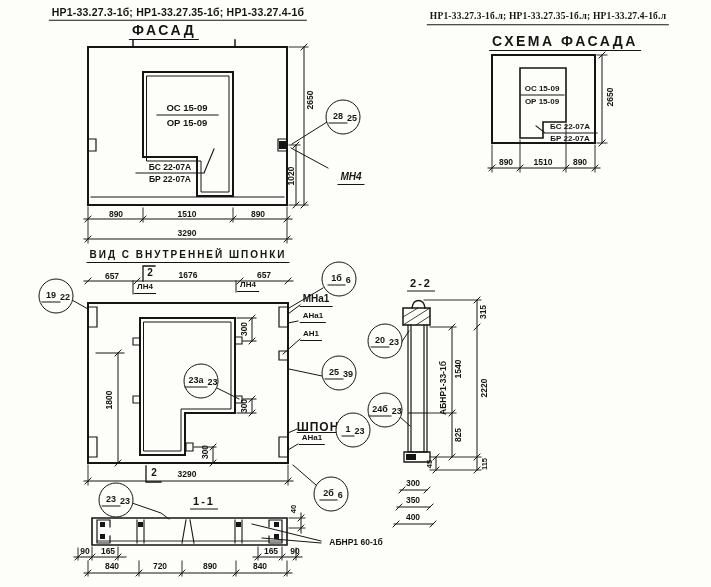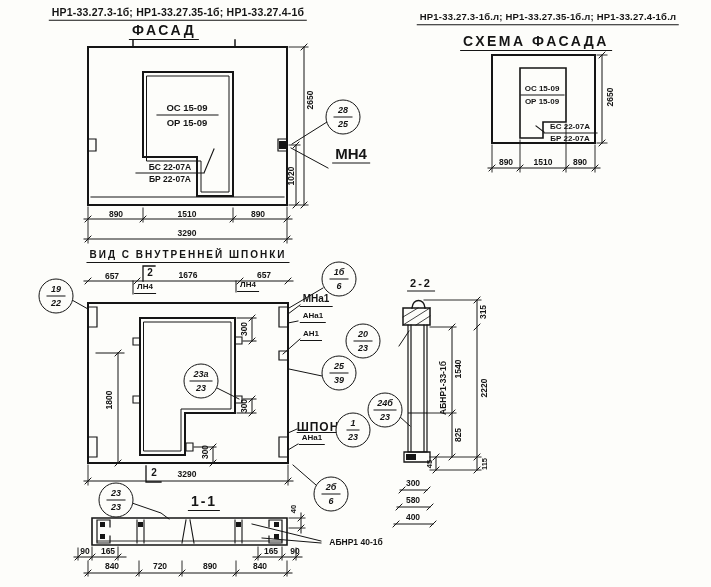--- a/index.html
+++ b/index.html
@@ -7,22 +7,22 @@
          font-family:"Liberation Sans", sans-serif;color:#151515;}
   svg.lines{position:absolute;left:0;top:0;}
   .t{position:absolute;transform:translate(-50%,-50%);font-weight:bold;font-size:8.5px;
      line-height:1;white-space:nowrap;color:#151515;}
   .r{transform:translate(-50%,-50%) rotate(-90deg);}
   .ul{border-bottom:1.5px solid #151515;padding:1px 3px 2px 3px;}
   .big{font-size:14px;letter-spacing:2.5px;}
   .marks{font-size:10.5px;letter-spacing:0.2px;}
   .callout{position:absolute;width:33px;height:33px;transform:translate(-50%,-50%);
      border:1.6px solid #151515;border-radius:50%;background:#fdfdfa;
-     display:flex;flex-direction:column;align-items:center;justify-content:center;
-     font-weight:bold;font-size:9px;line-height:1;font-style:italic;}
+     display:flex;flex-direction:row;align-items:center;justify-content:center;
+     font-weight:bold;font-size:9px;line-height:1;}
   .callout .cal-top{border-bottom:1.4px solid #151515;padding:0 4px 2px 4px;}
   .callout .cal-bot{padding-top:2px;}
 </style>
 </head>
 <body>
 
 <div id="stage">
 
   <svg class="lines" width="711" height="587" viewBox="0 0 711 587">
     <g stroke="#151515" fill="none" stroke-linecap="square">
@@ -116,40 +116,40 @@
         <path d="M74,557 H126 M75,560 l6,-6 M89,560 l6,-6 M115,560 l6,-6
                  M253,557 H302 M255,560 l6,-6 M279,560 l6,-6 M293,560 l6,-6" stroke-width="1"></path>
         <path d="M88,561 V576 M139,561 V576 M182,561 V576 M236,561 V576 M287,561 V576" stroke-width="0.9"></path>
         <path d="M84,573 H292 M85,576 l6,-6 M136,576 l6,-6 M179,576 l6,-6 M233,576 l6,-6 M284,576 l6,-6" stroke-width="1"></path>
         <path d="M321,541 L252,524 M321,543 L262,538 M132,503 L161,513 L169,519" stroke-width="1"></path>
       </g>
     </g>
   </svg>
 
   <div class="t marks ul" style="left:178px;top:13px;">НР1-33.27.3-1б; НР1-33.27.35-1б; НР1-33.27.4-1б</div>
-  <div class="t marks ul" style="left:548px;top:18px;font-size:9.5px;">НР1-33.27.3-1б.л; НР1-33.27.35-1б.л; НР1-33.27.4-1б.л</div>
+  <div class="t marks ul" style="left:548px;top:18px;font-size:9.5px;font-family:Liberation Serif, serif;">НР1-33.27.3-1б.л; НР1-33.27.35-1б.л; НР1-33.27.4-1б.л</div>
 
   <div class="t big ul" style="left:164px;top:31px;">ФАСАД</div>
   <div class="t" style="left:187px;top:108px;font-size:9.5px;">ОС 15-09</div>
   <div class="t" style="left:187px;top:123px;font-size:9.5px;">ОР 15-09</div>
   <div class="t" style="left:170px;top:167px;">БС 22-07А</div>
   <div class="t" style="left:170px;top:179px;">БР 22-07А</div>
   <div class="t" style="left:116px;top:214px;">890</div>
   <div class="t" style="left:187px;top:214px;">1510</div>
   <div class="t" style="left:258px;top:214px;">890</div>
   <div class="t" style="left:187px;top:233px;">3290</div>
   <div class="t r" style="left:310px;top:100px;">2650</div>
   <div class="t r" style="left:291px;top:176px;">1020</div>
-  <div class="t ul" style="left:351px;top:154px;font-size:15px;">МН4</div>
+  <div class="t ul" style="left:351px;top:178px;font-size:10px;font-style:italic;">МН4</div>
   <div class="callout" style="left:343px;top:117px;">
     <span class="cal-top">28</span>
     <span class="cal-bot">25</span>
   </div>
 
-  <div class="t big ul" style="left:536px;top:42px;">СХЕМА ФАСАДА</div>
+  <div class="t big ul" style="left:565px;top:42px;">СХЕМА ФАСАДА</div>
   <div class="t" style="left:542px;top:89px;font-size:8px;">ОС 15-09</div>
   <div class="t" style="left:542px;top:102px;font-size:8px;">ОР 15-09</div>
   <div class="t" style="left:570px;top:127px;font-size:8px;">БС 22-07А</div>
   <div class="t" style="left:570px;top:139px;font-size:8px;">БР 22-07А</div>
   <div class="t" style="left:506px;top:162px;">890</div>
   <div class="t" style="left:543px;top:162px;">1510</div>
   <div class="t" style="left:580px;top:162px;">890</div>
   <div class="t r" style="left:610px;top:97px;">2650</div>
 
   <div class="t big ul" style="left:188px;top:256px;font-size:10px;letter-spacing:2px;">ВИД С ВНУТРЕННЕЙ ШПОНКИ</div>
@@ -180,21 +180,21 @@
     <span class="cal-bot">6</span>
   </div>
   <div class="callout" style="left:339px;top:373px;">
     <span class="cal-top">25</span>
     <span class="cal-bot">39</span>
   </div>
   <div class="callout" style="left:201px;top:381px;">
     <span class="cal-top">23а</span>
     <span class="cal-bot">23</span>
   </div>
-  <div class="callout" style="left:363px;top:341px;">
+  <div class="callout" style="left:385px;top:341px;">
     <span class="cal-top">20</span>
     <span class="cal-bot">23</span>
   </div>
   <div class="callout" style="left:385px;top:410px;">
     <span class="cal-top">24б</span>
     <span class="cal-bot">23</span>
   </div>
   <div class="callout" style="left:353px;top:430px;">
     <span class="cal-top">1</span>
     <span class="cal-bot">23</span>
@@ -206,32 +206,32 @@
 
   <div class="t big ul" style="left:421px;top:284px;font-size:11px;letter-spacing:2px;">2-2</div>
   <div class="t r" style="left:443px;top:388px;">АБНР1-33-1б</div>
   <div class="t r" style="left:483px;top:312px;">315</div>
   <div class="t r" style="left:458px;top:369px;">1540</div>
   <div class="t r" style="left:484px;top:388px;">2220</div>
   <div class="t r" style="left:458px;top:435px;">825</div>
   <div class="t r" style="left:430px;top:464px;font-size:7.5px;">45</div>
   <div class="t r" style="left:485px;top:464px;font-size:7.5px;">115</div>
   <div class="t" style="left:413px;top:483px;">300</div>
-  <div class="t" style="left:413px;top:500px;">580</div>
+  <div class="t" style="left:413px;top:500px;">350</div>
   <div class="t" style="left:413px;top:517px;">400</div>
 
-  <div class="t big ul" style="left:204px;top:502px;font-size:14px;letter-spacing:2px;">1-1</div>
+  <div class="t big ul" style="left:204px;top:502px;font-size:11px;letter-spacing:2px;">1-1</div>
   <div class="t" style="left:85px;top:551px;">90</div>
   <div class="t" style="left:108px;top:551px;">165</div>
   <div class="t" style="left:271px;top:551px;">165</div>
   <div class="t" style="left:295px;top:551px;">90</div>
   <div class="t" style="left:112px;top:566px;">840</div>
   <div class="t" style="left:160px;top:566px;">720</div>
   <div class="t" style="left:210px;top:566px;">890</div>
   <div class="t" style="left:260px;top:566px;">840</div>
   <div class="t r" style="left:294px;top:509px;font-size:7.5px;">40</div>
-  <div class="t" style="left:356px;top:542px;">АБНР1 40-1б</div>
+  <div class="t" style="left:356px;top:542px;">АБНР1 60-1б</div>
   <div class="callout" style="left:116px;top:500px;">
     <span class="cal-top">23</span>
     <span class="cal-bot">23</span>
   </div>
 
 </div>
 
 </body></html>

